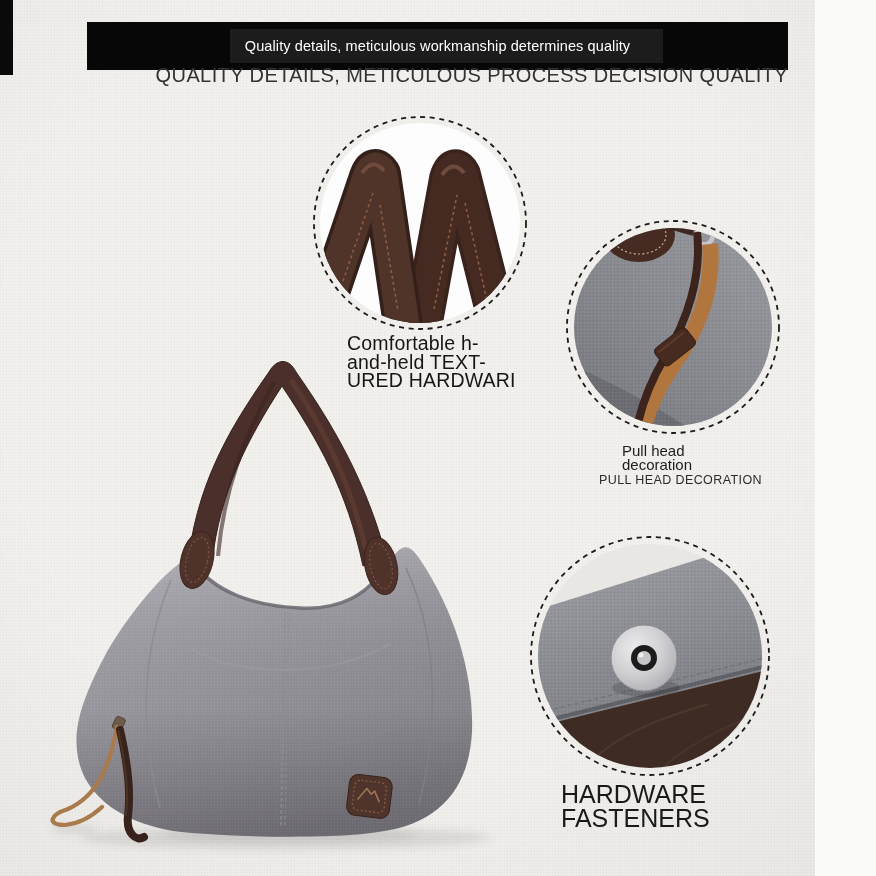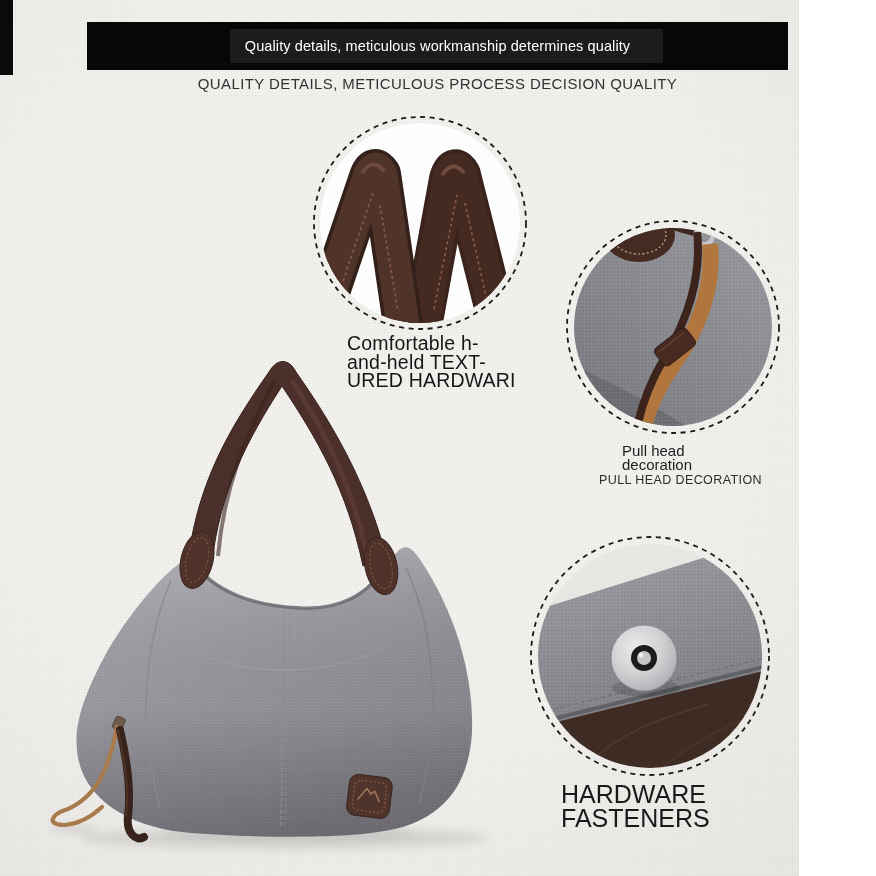--- a/index.html
+++ b/index.html
@@ -1,39 +1,39 @@
 <!DOCTYPE html>
 <html><head>
 <meta charset="utf-8">
 <style>
   html,body{margin:0;padding:0;background:#ffffff;}
   .stage{
-    position:relative;width:799px;height:876px;overflow:hidden;
+    position:relative;width:876px;height:876px;overflow:hidden;
     font-family:"Liberation Sans", sans-serif;
     background-color:#f3f1ee;
     background-image:
       repeating-linear-gradient(0deg, rgba(0,0,0,0.016) 0 1px, rgba(255,255,255,0) 1px 3px),
       repeating-linear-gradient(90deg, rgba(0,0,0,0.016) 0 1px, rgba(255,255,255,0) 1px 3px);
   }
   .stage::after{
     content:"";position:absolute;inset:0;pointer-events:none;
     background:radial-gradient(circle at 45% 42%, rgba(0,0,0,0) 55%, rgba(0,0,0,0.045) 100%);
   }
   .abs{position:absolute;}
   .corner-box{left:0;top:0;width:13px;height:75px;background:#0a0a0a;}
   .right-margin{left:815px;top:0;width:61px;height:876px;background:#fbfbfa;z-index:5;}
   .banner{left:87px;top:22px;width:701px;height:48px;background:#070707;z-index:2;}
   .banner-inner{position:absolute;left:143px;top:7px;width:433px;height:34px;background:#1c1c1c;}
   .banner-text{
     position:absolute;inset:0;display:flex;align-items:center;justify-content:center;
     color:#ffffff;font-size:14.5px;letter-spacing:0.1px;
   }
   .subtitle{
-    left:87px;top:75px;width:701px;text-align:center;
-    color:#323232;font-size:15px;letter-spacing:0.4px;z-index:2;
+    left:87px;top:64px;width:701px;text-align:right;
+    color:#323232;font-size:20px;letter-spacing:0.4px;z-index:2;
   }
   .caption-strap{
     left:347px;top:334px;color:#161616;font-size:19.5px;line-height:18.5px;letter-spacing:0.2px;
   }
   .caption-pull{
     left:622px;top:444px;color:#1d1d1d;font-size:15px;line-height:13.5px;
   }
   .caption-pull-upper{
     left:593px;top:473px;width:175px;text-align:center;
     color:#2b2b2b;font-size:12.5px;letter-spacing:0.4px;

